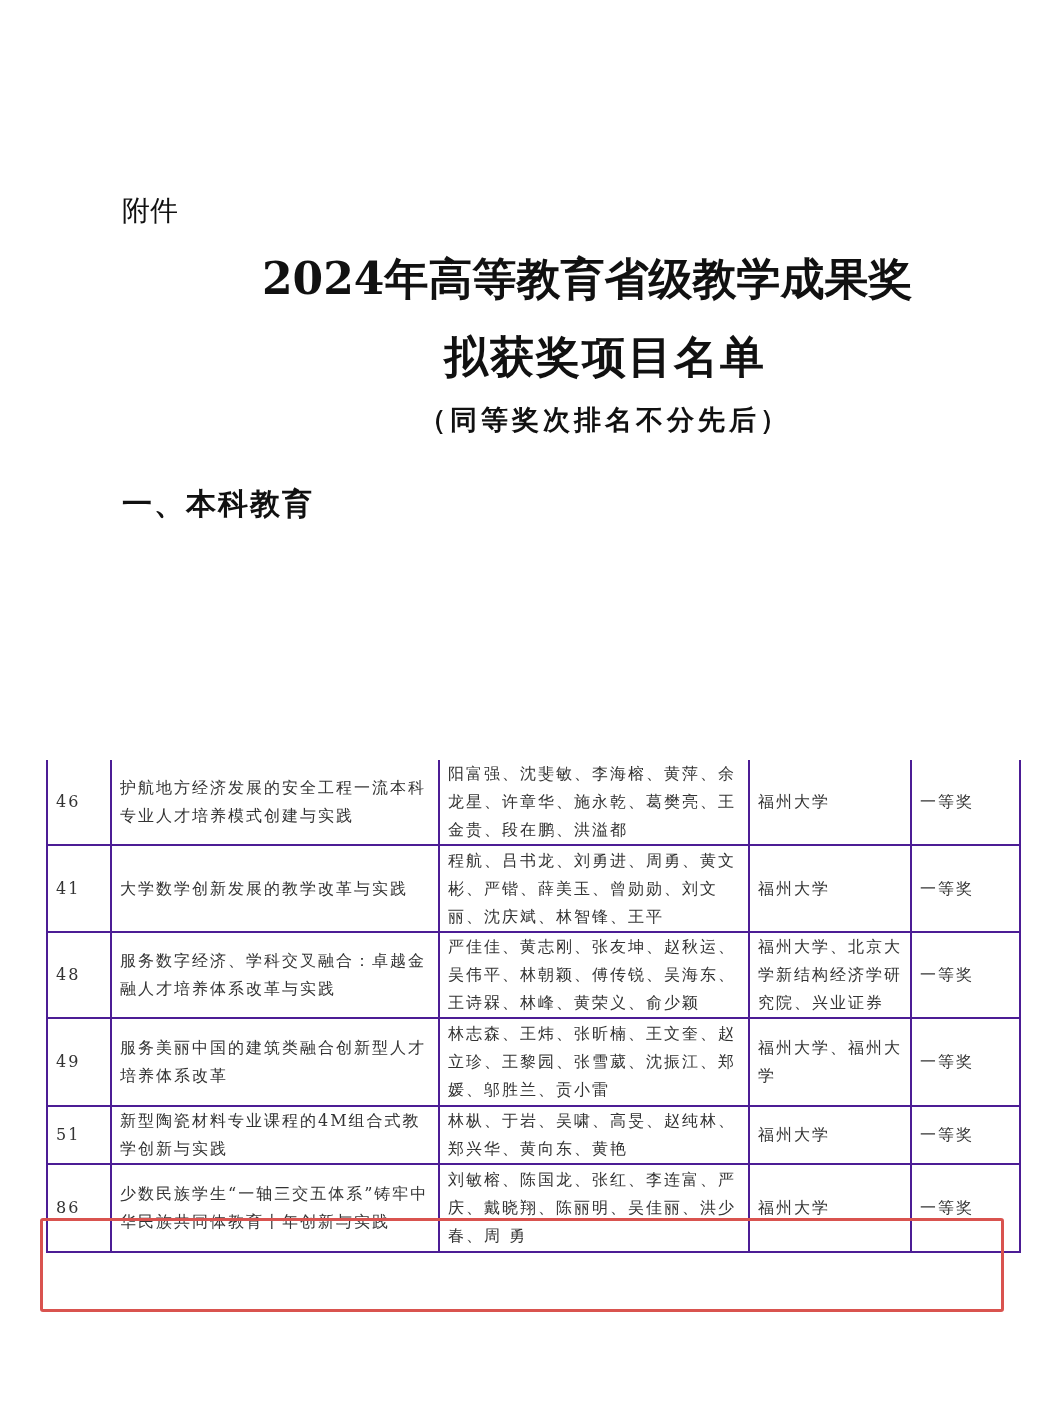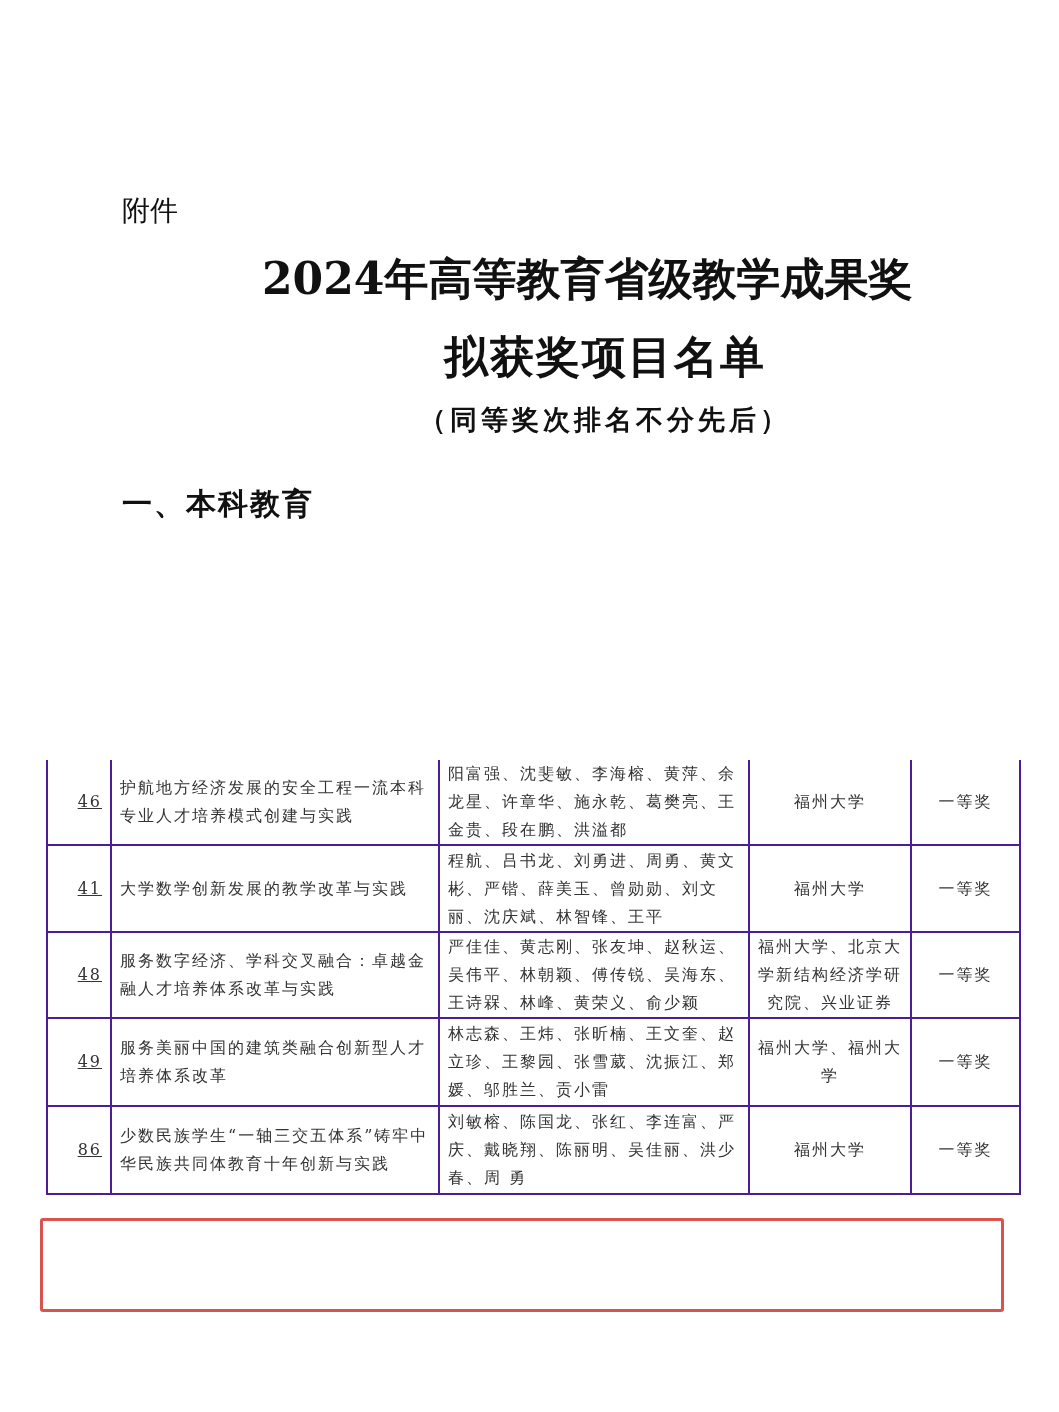--- a/index.html
+++ b/index.html
@@ -6,22 +6,22 @@
   body { width: 1059px; height: 1412px; position: relative; overflow: hidden; color: #222; font-family: "DejaVu Serif", "Liberation Serif", serif; }
   .attachment { position: absolute; left: 122px; top: 192px; font-family: "DejaVu Sans", sans-serif; font-size: 28px; color: #111; }
   .title1 { position: absolute; left: 262px; top: 250px; width: 700px; font-size: 44px; font-weight: bold; color: #111; letter-spacing: 0px; white-space: nowrap; }
   .title2 { position: absolute; left: 0; width: 1210px; top: 328px; text-align: center; font-size: 44px; font-weight: bold; color: #111; letter-spacing: 2px; }
   .subtitle { position: absolute; left: 0; width: 1210px; top: 402px; text-align: center; font-family: "DejaVu Sans", sans-serif; font-size: 27px; font-weight: bold; color: #111; letter-spacing: 4px; }
   .section { position: absolute; left: 122px; top: 472px; font-family: "DejaVu Sans", sans-serif; font-size: 30px; font-weight: bold; color: #111; letter-spacing: 2px; margin-top: 12px; }
 
   table.awards { position: absolute; left: 46px; top: 760px; border-collapse: collapse; table-layout: fixed; width: 973px; }
   table.awards td { border: 2px solid #4c1d95; padding: 0 8px; font-size: 16px; line-height: 28px; color: #333; vertical-align: middle; letter-spacing: 2px; }
   table.awards tr:first-child td { border-top: none; }
-  td.num { text-align: right; font-size: 17px; letter-spacing: 0; text-decoration: underline; }
-  td.org, td.award { text-align: center; }
+  td.num { text-align: left; font-size: 17px; letter-spacing: 0; }
+  td.org, td.award { text-align: left; }
   td.proj, td.members { text-align: left; }
   .hl { position: absolute; left: 40px; top: 1218px; width: 958px; height: 88px; border: 3px solid #d9534f; border-radius: 3px; pointer-events: none; }
 </style>
 </head>
 <body>
 
 <div class="attachment">附件</div>
 <div class="title1">2024年高等教育省级教学成果奖</div>
 <div class="title2">拟获奖项目名单</div>
 <div class="subtitle">（同等奖次排名不分先后）</div>
@@ -57,20 +57,27 @@
     <td class="org">福州大学、北京大学新结构经济学研究院、兴业证券</td>
     <td class="award">一等奖</td>
   </tr>
   <tr style="height:88px">
     <td class="num">49</td>
     <td class="proj">服务美丽中国的建筑类融合创新型人才培养体系改革</td>
     <td class="members">林志森、王炜、张昕楠、王文奎、赵立珍、王黎园、张雪葳、沈振江、郑媛、邬胜兰、贡小雷</td>
     <td class="org">福州大学、福州大学</td>
     <td class="award">一等奖</td>
   </tr>
+  <tr style="height:58px">
+    <td class="num">51</td>
+    <td class="proj">新型陶瓷材料专业课程的4M组合式教学创新与实践</td>
+    <td class="members">林枞、于岩、吴啸、高旻、赵纯林、郑兴华、黄向东、黄艳</td>
+    <td class="org">福州大学</td>
+    <td class="award">一等奖</td>
+  </tr>
   <tr style="height:88px">
     <td class="num">86</td>
     <td class="proj">少数民族学生“一轴三交五体系”铸牢中华民族共同体教育十年创新与实践</td>
     <td class="members">刘敏榕、陈国龙、张红、李连富、严庆、戴晓翔、陈丽明、吴佳丽、洪少春、周 勇</td>
     <td class="org">福州大学</td>
     <td class="award">一等奖</td>
   </tr>
 </tbody>
   </table>
 

